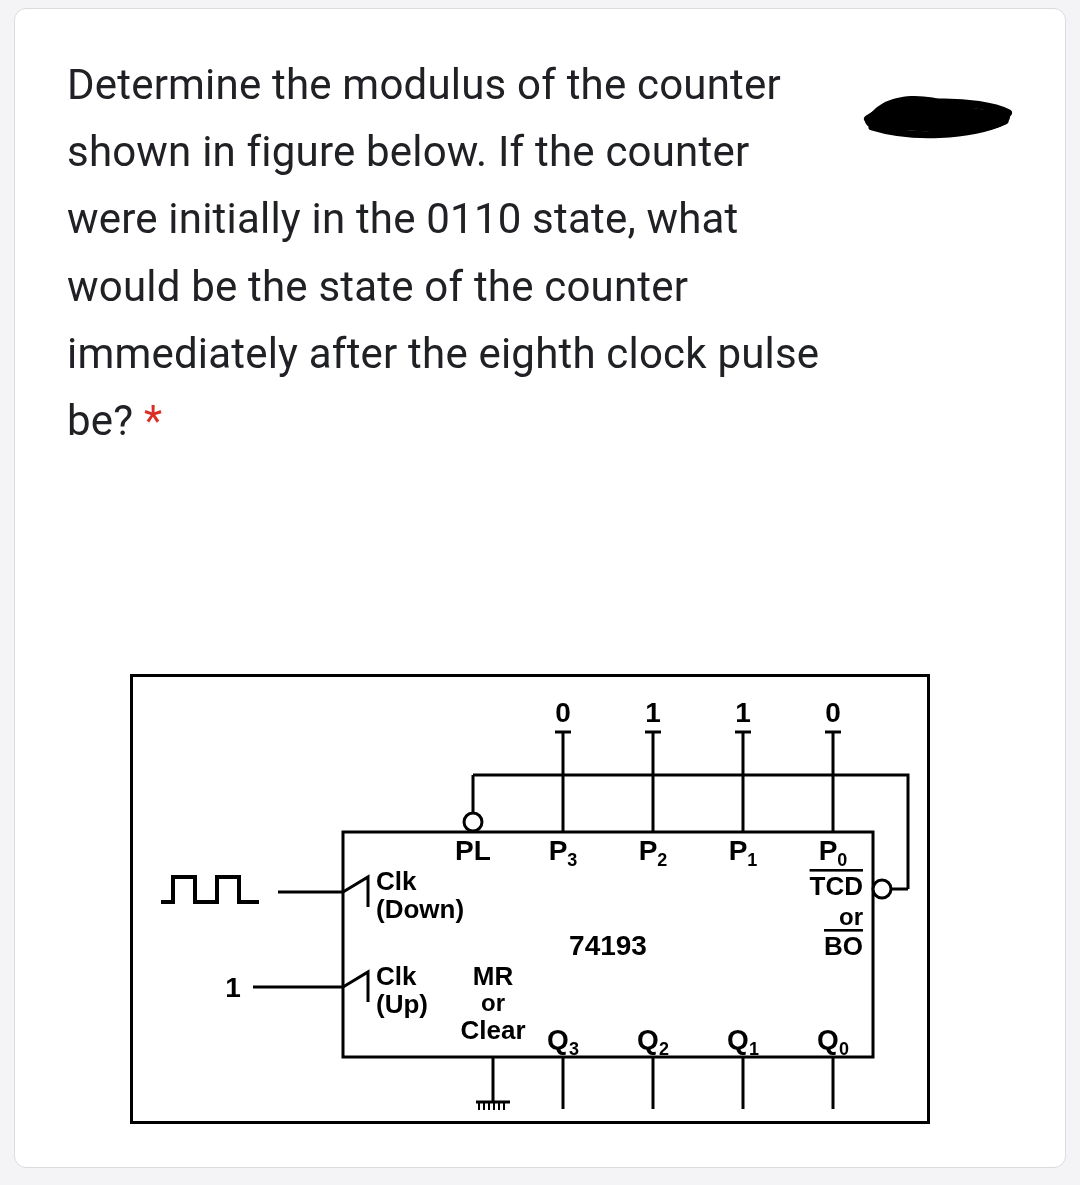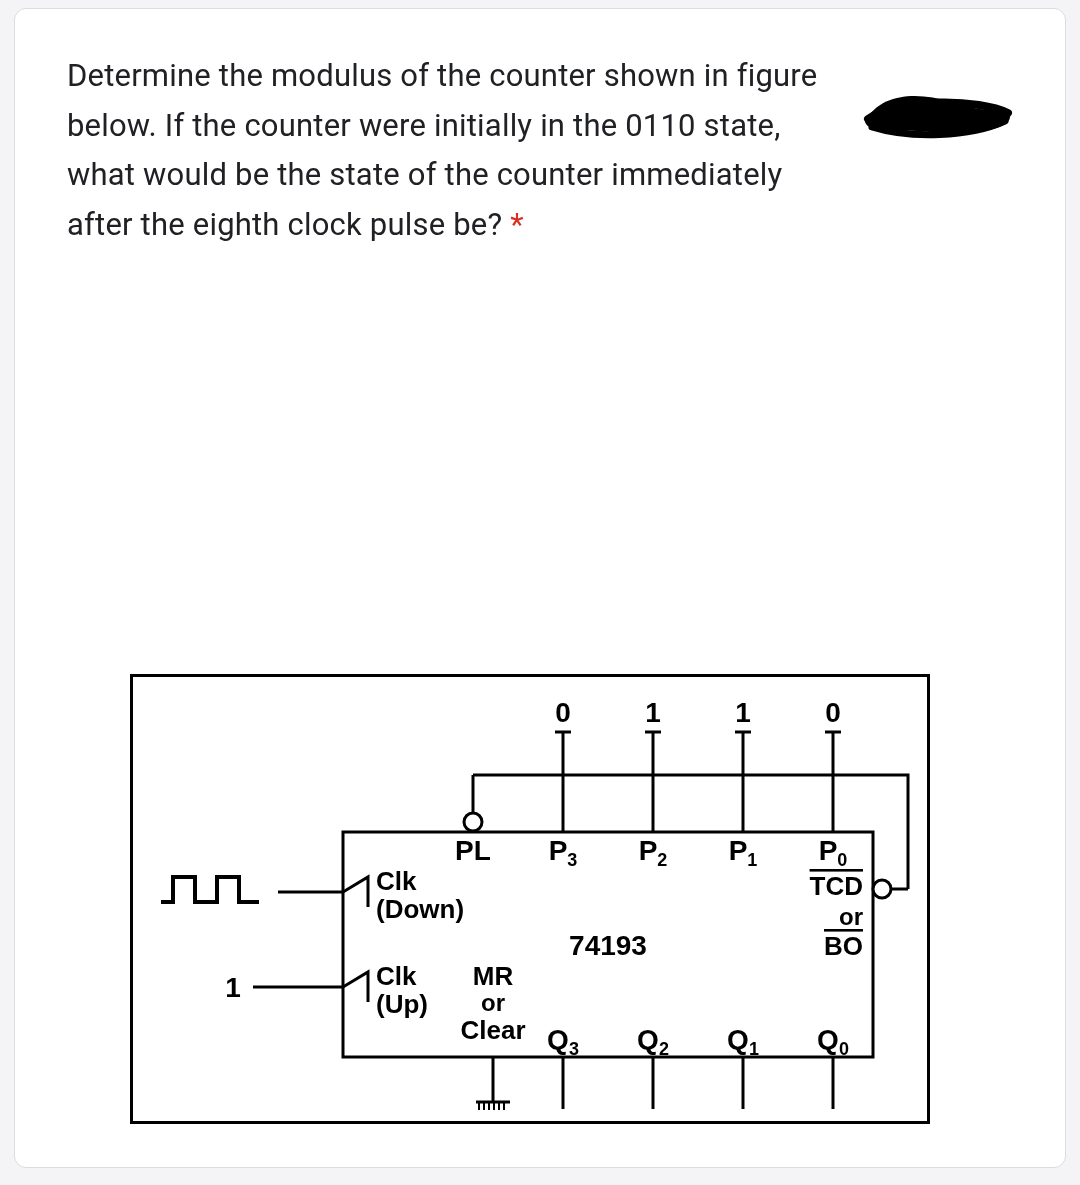--- a/index.html
+++ b/index.html
@@ -1,18 +1,18 @@
 <!DOCTYPE html>
 <html><head>
 <meta charset="utf-8">
 <style>
   html,body{margin:0;padding:0;background:#f4f4f6;font-family:'Google Sans',Roboto,Arial,sans-serif;}
   .viewport{width:1080px;height:1185px;background:#f4f4f6;position:relative;}
   .card{position:absolute;left:14px;top:8px;width:1052px;height:1160px;background:#fff;border:1px solid #dadce0;border-radius:12px;box-sizing:border-box;padding:42px 52px 30px 52px;}
-  .qtext{font-size:31px;line-height:1.6;color:#202124;letter-spacing:0.2px;font-weight:400;max-width:760px;}
+  .qtext{font-size:42px;line-height:1.6;color:#202124;letter-spacing:0.2px;font-weight:400;max-width:760px;}
   .req{color:#d93025;}
   .scribble{position:absolute;right:50px;top:78px;width:155px;height:55px;}
   .figwrap{position:absolute;left:115px;top:665px;width:800px;height:450px;border:3px solid #000;box-sizing:border-box;background:#fff;}
   .figwrap svg{width:100%;height:100%;display:block;}
   .chiptxt{font-family:Arial,Helvetica,sans-serif;}
 </style>
 </head>
 <body>
 <div class="viewport">
   <div class="card">

